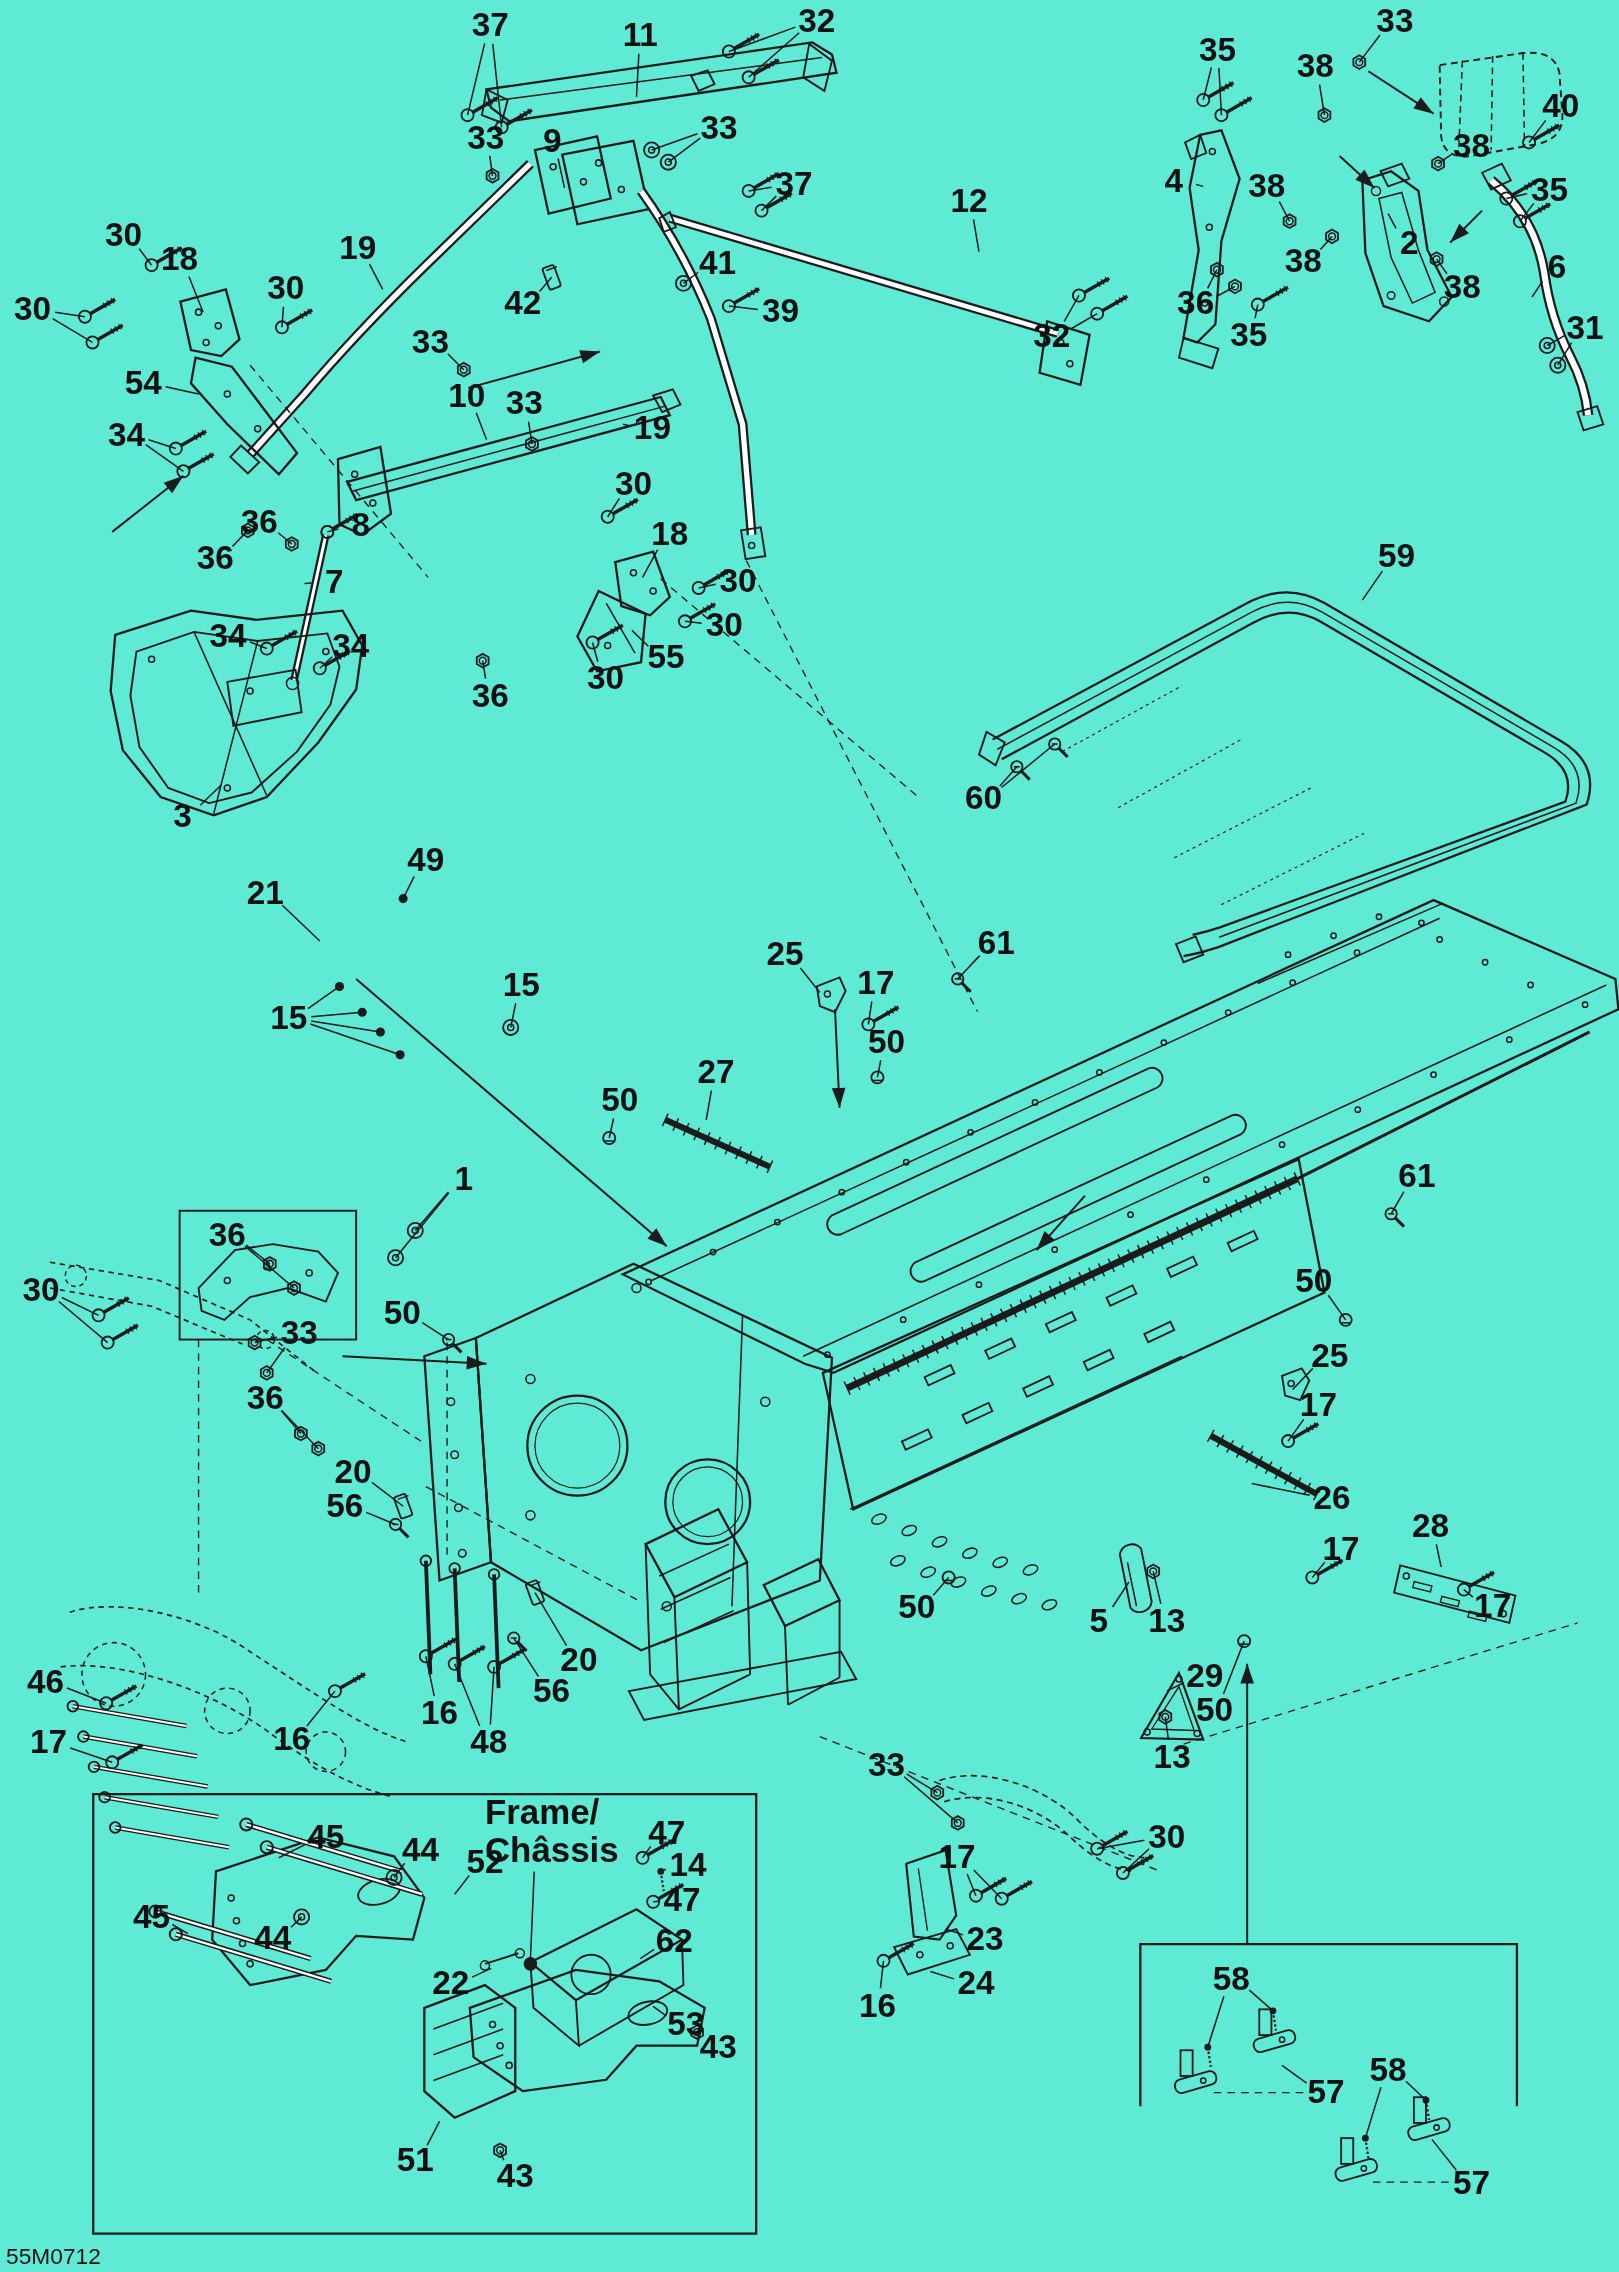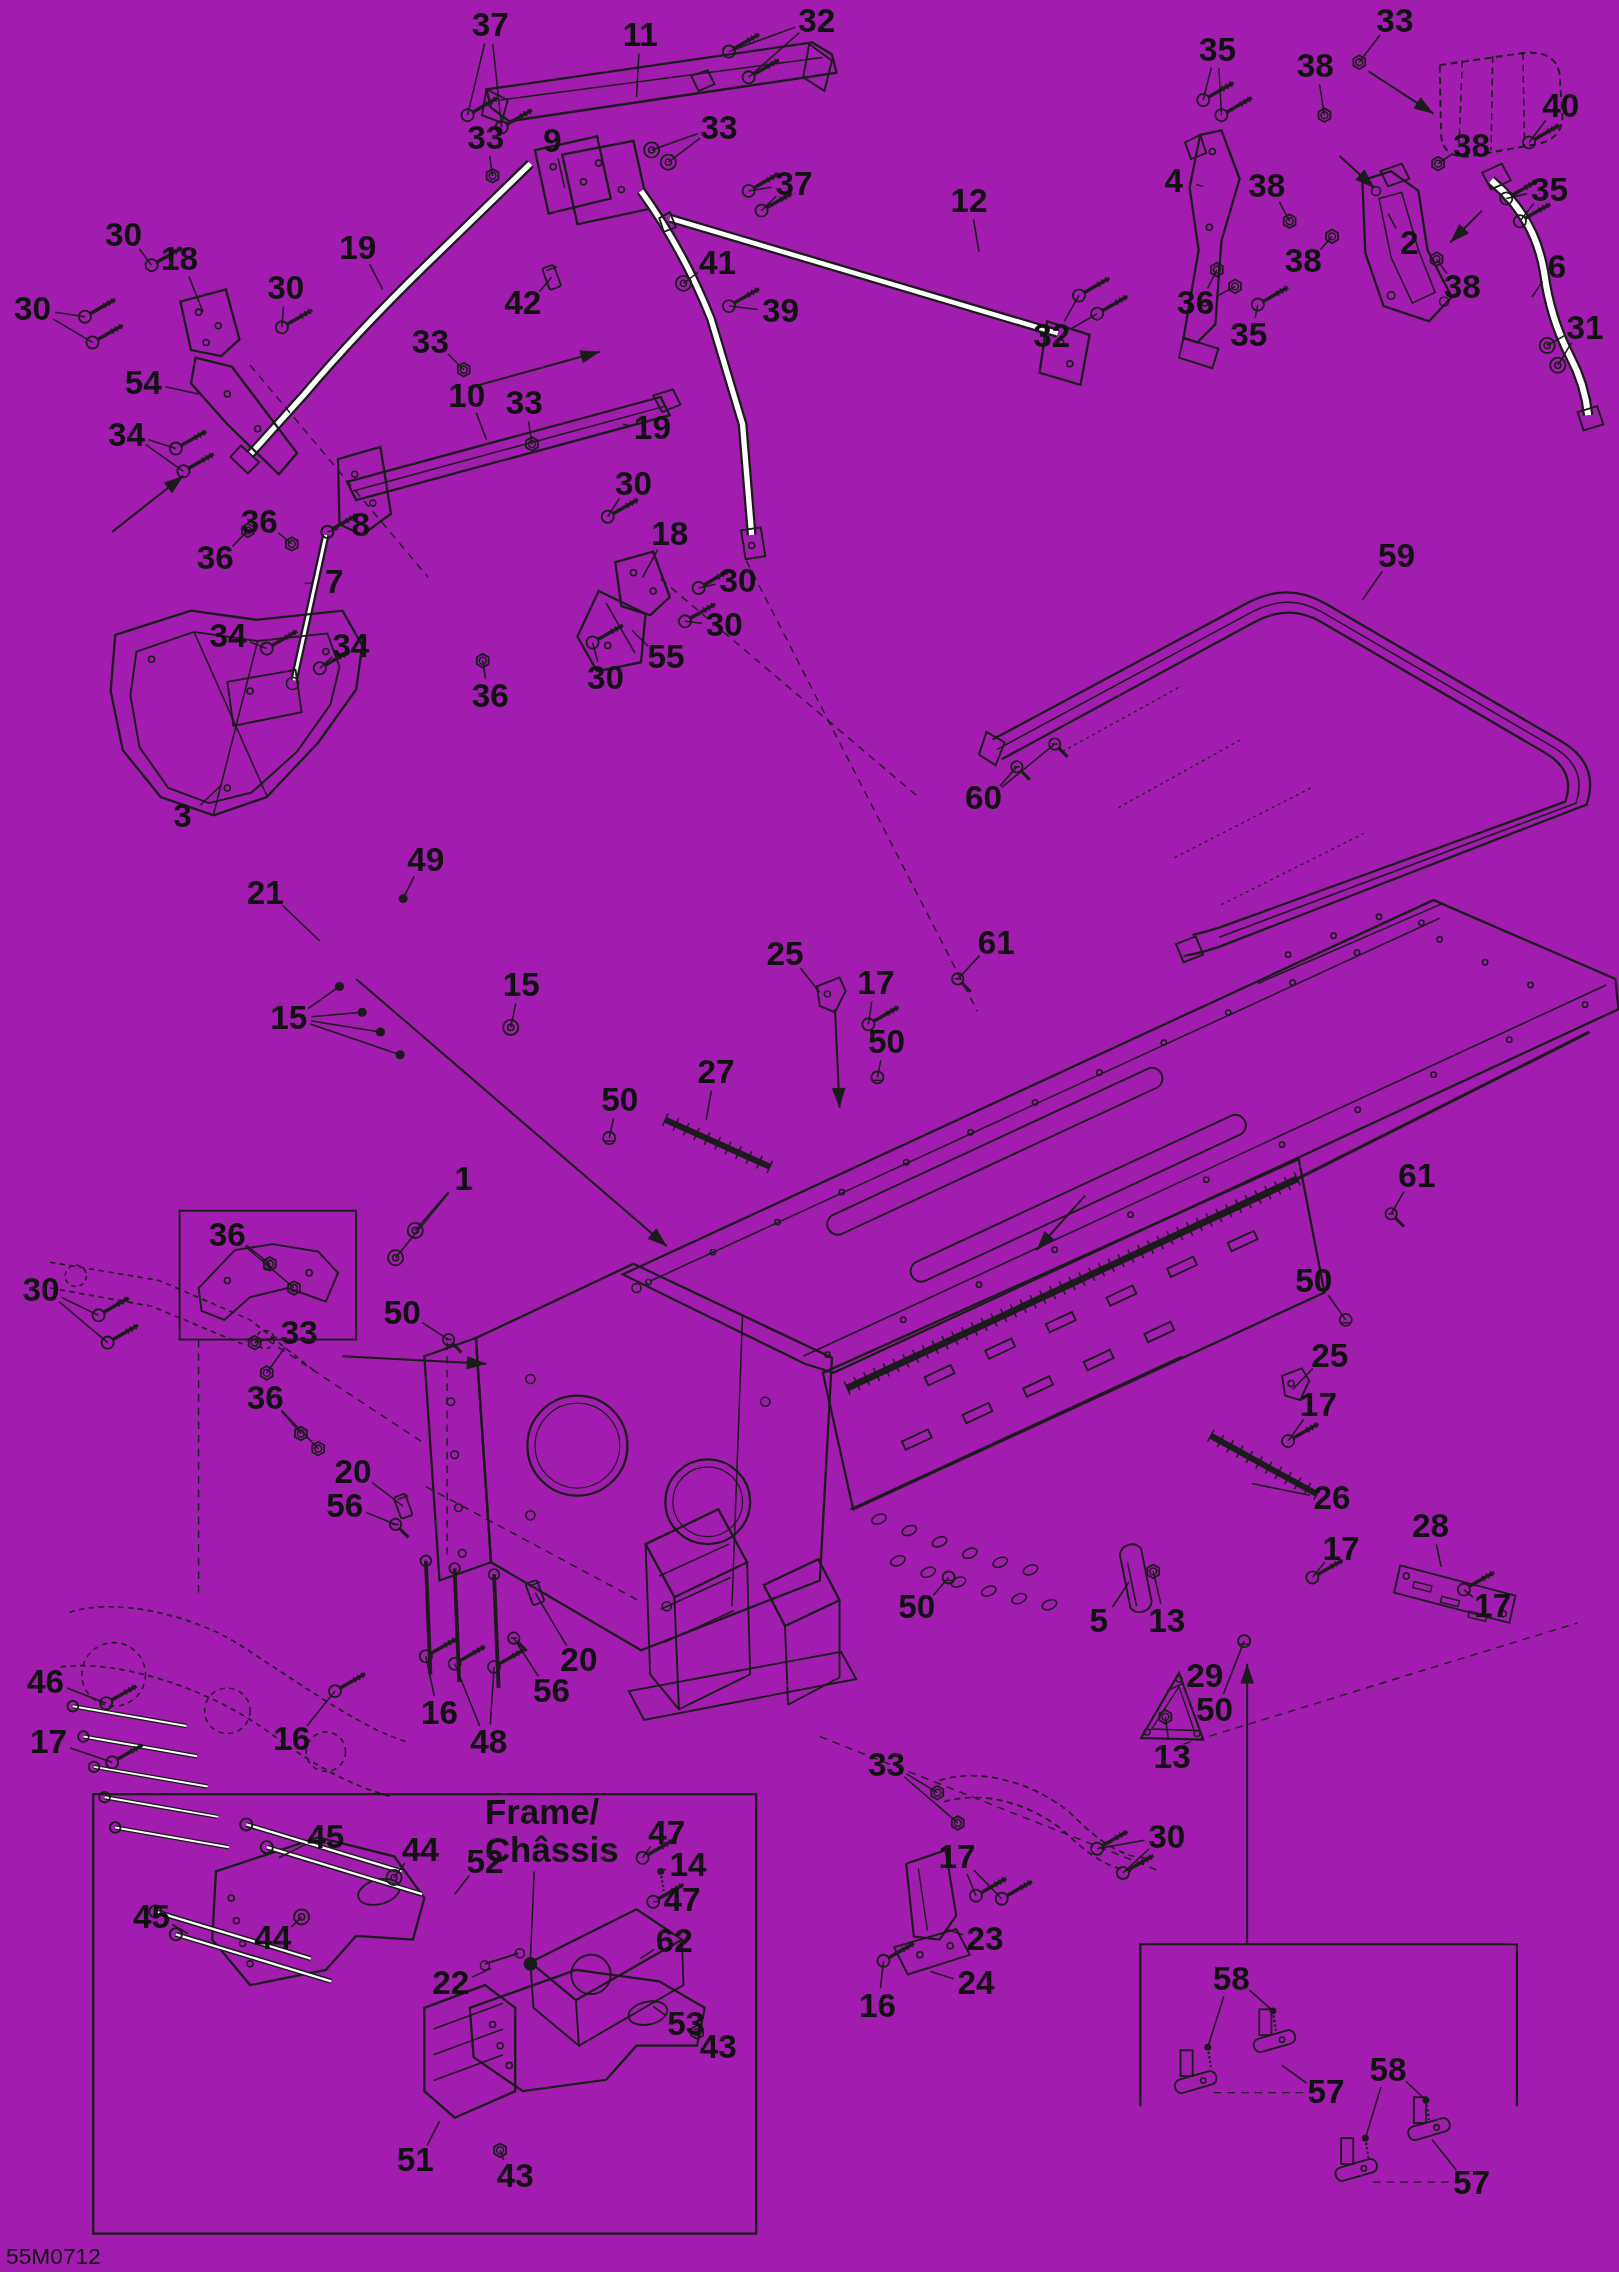--- a/index.html
+++ b/index.html
@@ -1,17 +1,17 @@
 <!DOCTYPE html>
 <html style="font-size:12px"><head>
 <meta charset="utf-8">
 <style>
   html,body{margin:0;padding:0;background:#ffffff;}
   body{font-family:"Liberation Sans",sans-serif;}
-  #stage{position:relative;width:1620px;height:2273px;background:#a21caf;overflow:hidden;text-decoration:underline;}
+  #stage{position:relative;width:1620px;height:2273px;background:#5eead4;overflow:hidden;text-decoration:underline;}
   svg{display:block}
   .callout{font-family:"Liberation Sans",sans-serif;font-weight:bold;}
 </style>
 </head>
 <body>
 
 <div id="stage">
   <svg id="art" viewBox="0 0 2138 3000" width="1620" height="2273">
     <g id="layer-parts">
         <line x1="705" y1="2470" x2="700" y2="2586" stroke="#1b1b1b" stroke-width="2"></line>

